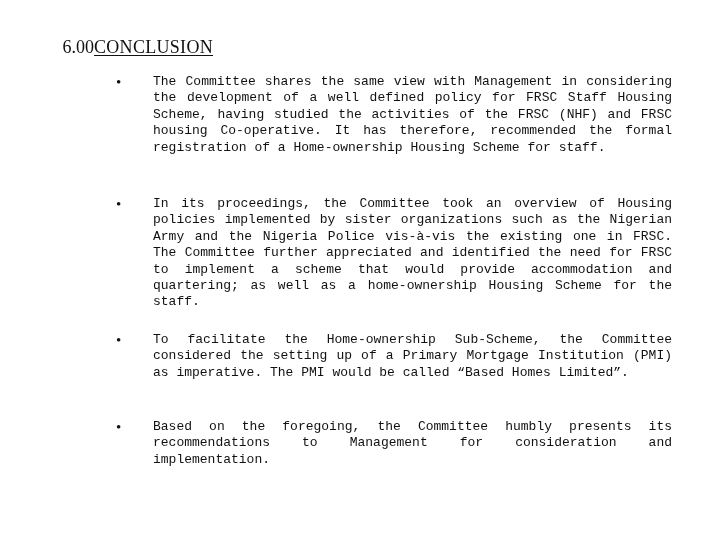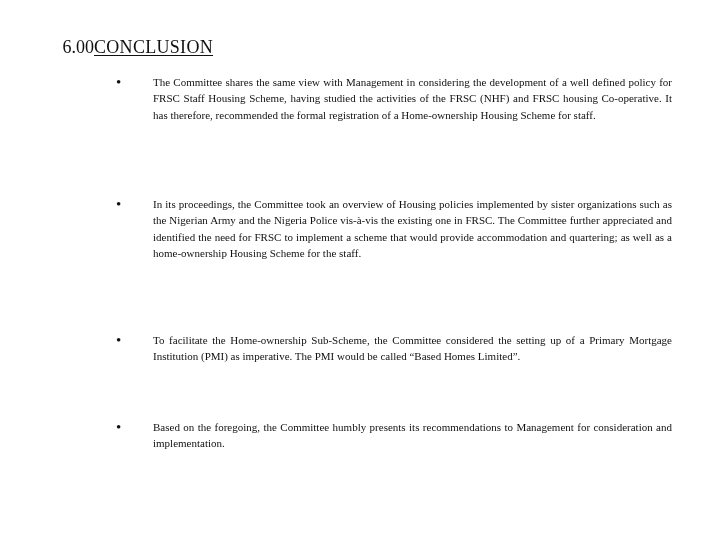--- a/index.html
+++ b/index.html
@@ -14,22 +14,22 @@
     }
     .heading .num { display: inline-block; width: 56px; }
     .heading .title { text-decoration: underline; text-underline-offset: 2px; letter-spacing: 0.3px; }
     .item { position: absolute; left: 0; width: 720px; }
     .bullet {
       position: absolute; left: 116px; top: 0;
       font-size: 15px; line-height: 16px;
     }
     .text {
       position: absolute; left: 153px; width: 519px;
-      font-size: 11px; line-height: 16.4px;
-      text-align: justify; text-align-last: left;
+      font-size: 13px; line-height: 16.4px;
+      text-align: justify; text-align-last: left; font-family: Liberation Mono, monospace;
     }
   </style>
 </head>
 <body>
 
 <div class="heading">
   <span class="num">6.00</span><span class="title">CONCLUSION</span>
 </div>
 
 <div class="item" style="top:74px;">

